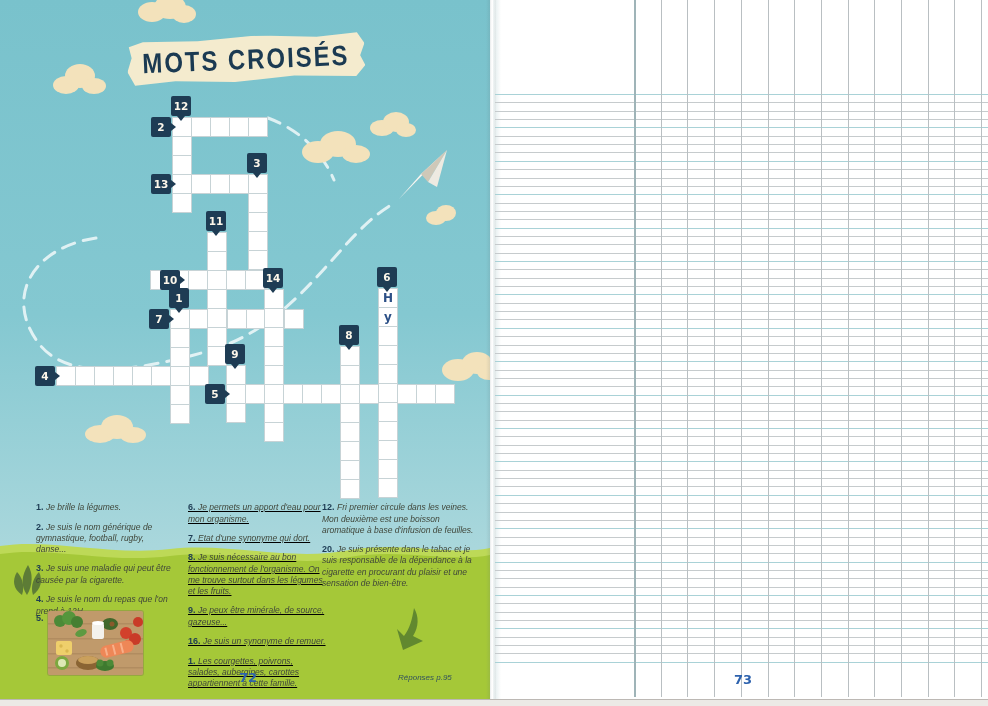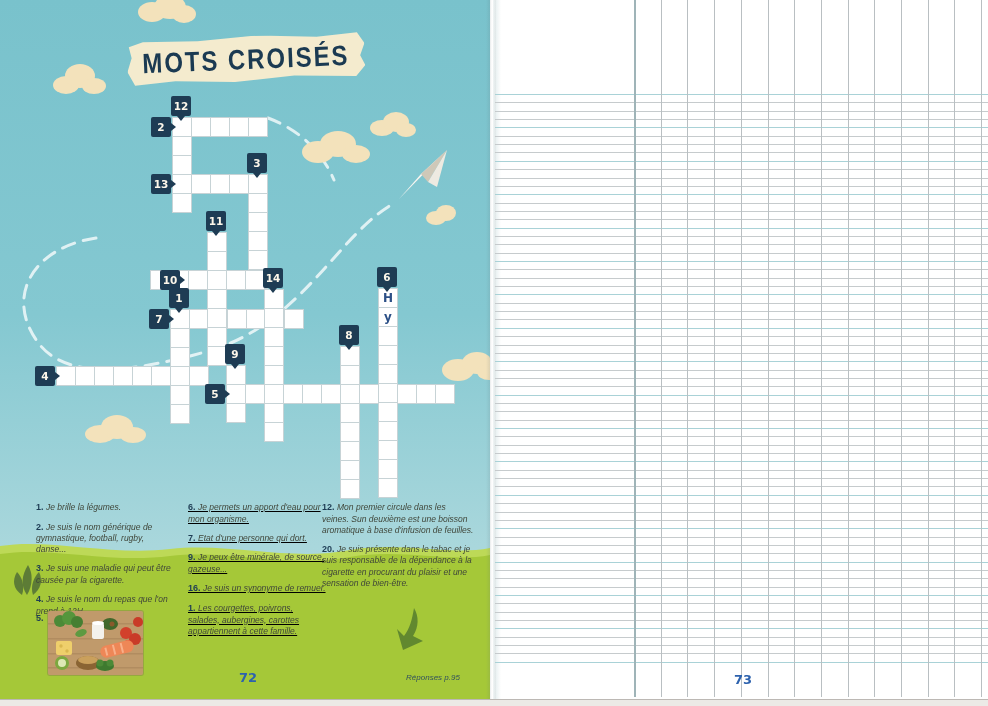--- a/index.html
+++ b/index.html
@@ -34,21 +34,21 @@
   .clue{font:italic 8.5px/1.3 "Liberation Sans", sans-serif;color:#3f4539;margin-bottom:8px;}
   .clue .cnum{color:#1e3c54;font-style:normal;font-weight:bold;font-size:9px;}
   .photo-num{position:absolute;left:36px;top:613px;z-index:3;color:#1e3c54;
     font:bold 9px "Liberation Sans", sans-serif;}
   .food{position:absolute;left:48px;top:611px;z-index:3;border-radius:2px;overflow:hidden;
     box-shadow:0 0 0 1px rgba(120,110,80,.35);}
 
   .page-num{position:absolute;top:670px;width:44px;text-align:center;z-index:4;
     font:bold 13px "DejaVu Sans", sans-serif;color:#2d62ae;}
   .pn-left{left:226px;} .pn-right{left:228px;top:672px;}
-  .answers-note{position:absolute;left:398px;top:673px;width:70px;z-index:3;text-align:center;
+  .answers-note{position:absolute;left:398px;top:673px;width:70px;z-index:3;
     font:italic 8px "Liberation Sans", sans-serif;color:#33525c;}
 
   
   .page-right{position:absolute;left:493px;top:0;width:495px;height:699px;background:#ffffff;}
   .page-right .edge-shade{position:absolute;left:0;top:0;width:8px;height:100%;
     background:linear-gradient(to right,#dde9ea,#ffffff);}
   .hline{position:absolute;left:2px;right:0;height:1px;background:#c6cbcd;}
   .hline.major{background:#a9d2d7;}
   .vline{position:absolute;top:0;height:697px;width:1px;background:#b9bfc2;}
   .vline.first{width:2px;background:#9fb4b8;}
@@ -237,27 +237,28 @@
       </div>
 
     <div class="clue-col col1">
         <div class="clue"><b class="cnum">1. </b><span>Je brille la légumes.</span></div>
         <div class="clue"><b class="cnum">2. </b><span>Je suis le nom générique de gymnastique, football, rugby, danse...</span></div>
         <div class="clue"><b class="cnum">3. </b><span>Je suis une maladie qui peut être causée par la cigarette.</span></div>
         <div class="clue"><b class="cnum">4. </b><span>Je suis le nom du repas que l'on prend à 12H.</span></div>
       </div>
     <div class="clue-col col2">
         <div class="clue"><b class="cnum">6. </b><span>Je permets un apport d'eau pour mon organisme.</span></div>
-        <div class="clue"><b class="cnum">7. </b><span>Etat d'une personne qui dort.</span></div>
+        <div class="clue"><b class="cnum">7. </b><span>Etat d'une synonyme qui dort.</span></div>
+        <div class="clue"><b class="cnum">8. </b><span>Je suis nécessaire au bon fonctionnement de l'organisme. On me trouve surtout dans les légumes et les fruits.</span></div>
         <div class="clue"><b class="cnum">9. </b><span>Je peux être minérale, de source, gazeuse...</span></div>
         <div class="clue"><b class="cnum">16. </b><span>Je suis un synonyme de remuer.</span></div>
         <div class="clue"><b class="cnum">1. </b><span>Les courgettes, poivrons, salades, aubergines, carottes appartiennent à cette famille.</span></div>
       </div>
     <div class="clue-col col3">
-        <div class="clue"><b class="cnum">12. </b><span>Mon premier circule dans les veines. Sun deuxième est une boisson aromatique à base d'infusion de feuilles.</span></div>
+        <div class="clue"><b class="cnum">12. </b><span>Fri premier circule dans les veines. Mon deuxième est une boisson aromatique à base d'infusion de feuilles.</span></div>
         <div class="clue"><b class="cnum">20. </b><span>Je suis présente dans le tabac et je suis responsable de la dépendance à la cigarette en procurant du plaisir et une sensation de bien-être.</span></div>
       </div>
 
     <span class="photo-num">5.</span>
 
     <svg class="food" width="95" height="64" viewBox="0 0 95 64">
       <rect width="95" height="64" fill="#c09a6b"></rect>
       <g fill="#a8835a" opacity="0.6">
         <rect y="12" width="95" height="1.5"></rect>
           <rect y="27" width="95" height="1.5"></rect>

